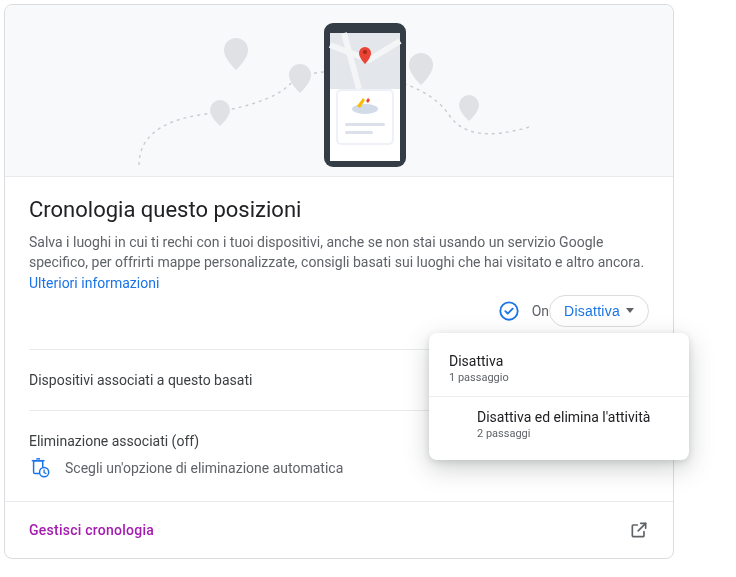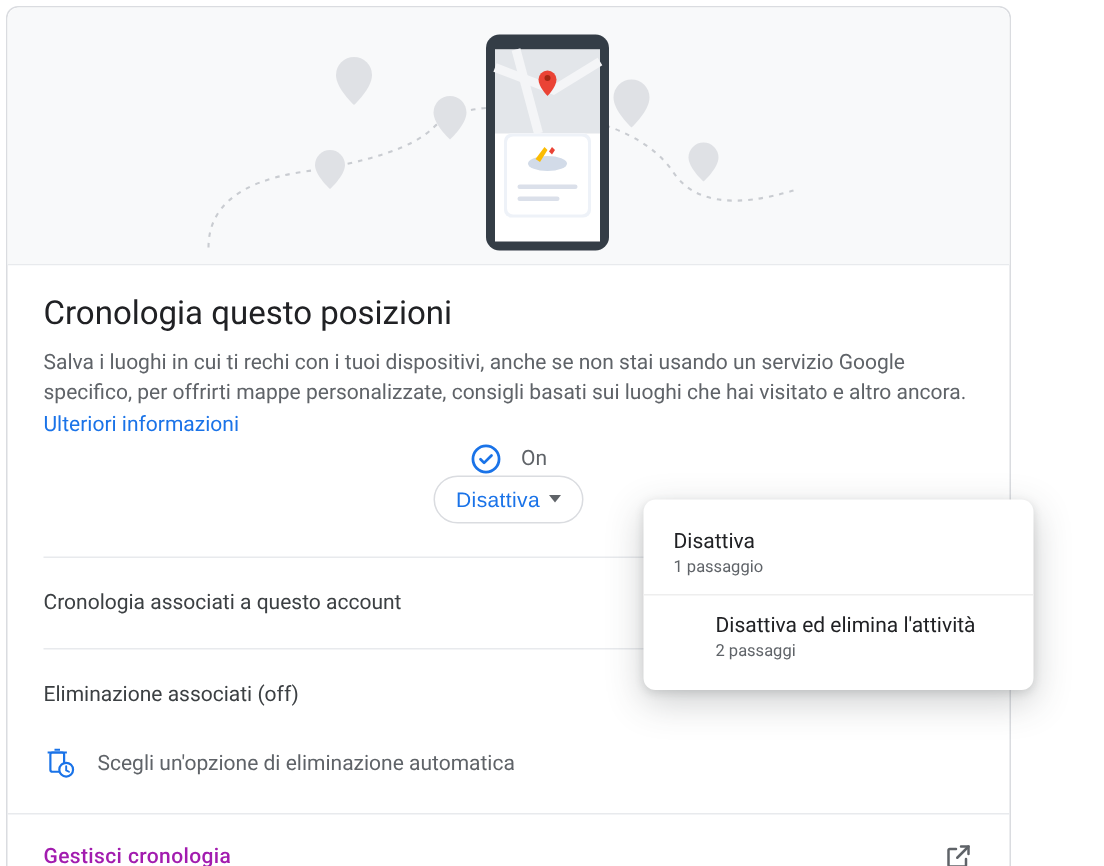--- a/index.html
+++ b/index.html
@@ -37,24 +37,23 @@
   .desc {
     font-size: 14px;
     line-height: 1.45;
     color: #5f6368;
     margin: 0 0 2px 0;
   }
   .desc a { color: #1a73e8; text-decoration: none; }
   .status-row {
     display: flex;
     align-items: center;
-    justify-content: space-between;
+    justify-content: flex-end;
     padding-bottom: 22px;
     position: relative;
-    flex-direction: column;
   }
   .status-left { display: flex; align-items: center; gap: 12px; }
   .checkcircle { width: 22px; height: 22px; flex: 0 0 auto; }
   .status-text { font-size: 14px; color: #5f6368; }
   .pill-btn {
     display: flex;
     align-items: center;
     gap: 6px;
     border: 1px solid #dadce0;
     background: #fff;
@@ -78,21 +77,21 @@
   }
   .section-title {
     font-size: 14px;
     color: #3c4043;
     margin: 0;
   }
   .auto-del-row {
     display: flex;
     align-items: center;
     gap: 14px;
-    margin-top: 27px;
+    margin-top: 8px;
   }
   .auto-del-label { font-size: 14px; color: #5f6368; }
   .footer {
     border-top: 1px solid #e8eaed;
     display: flex;
     align-items: center;
     justify-content: space-between;
     padding: 18px 24px;
   }
   .footer a {
@@ -188,21 +187,21 @@
           <div class="dd-sub">1 passaggio</div>
         </div>
         <div class="dropdown-item">
           <div class="dd-title">Disattiva ed elimina l'attività</div>
           <div class="dd-sub">2 passaggi</div>
         </div>
       </div>
     </div>
 
     <div class="section">
-      <p class="section-title">Cronologia associati a questo account</p>
+      <p class="section-title">Dispositivi associati a questo basati</p>
     </div>
 
     <div class="section">
       <p class="section-title">Eliminazione associati (off)</p>
       <div class="auto-del-row">
         <svg width="22" height="22" viewBox="0 0 24 24">
           <rect x="5" y="4" width="10" height="14" rx="1.5" fill="none" stroke="#1a73e8" stroke-width="1.6"></rect>
           <path d="M3 4 h14" stroke="#1a73e8" stroke-width="1.6"></path>
           <path d="M8 2 h4" stroke="#1a73e8" stroke-width="1.6"></path>
           <circle cx="16.5" cy="16.5" r="5" fill="#fff" stroke="#1a73e8" stroke-width="1.6"></circle>

